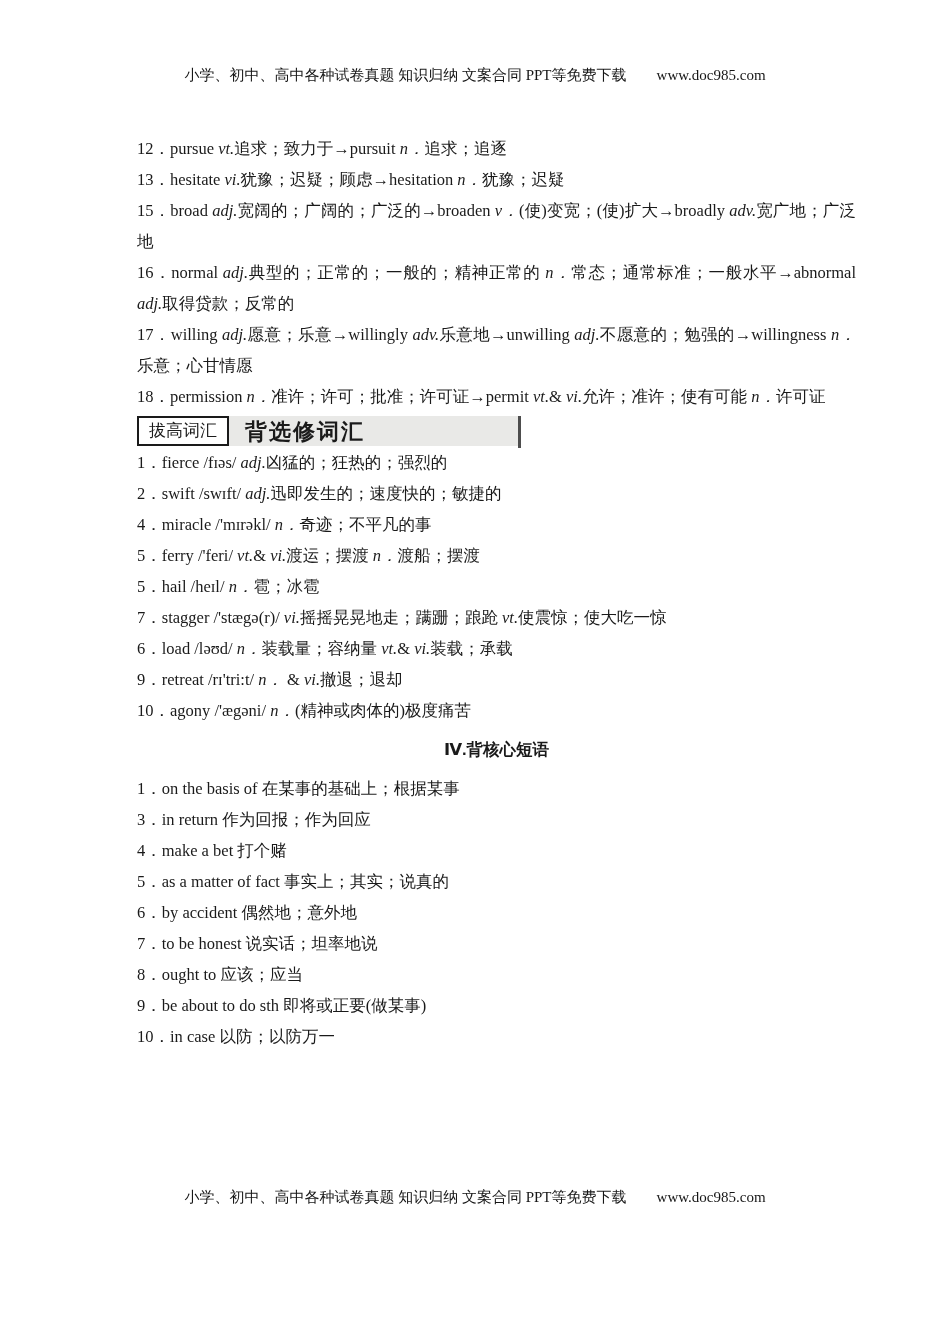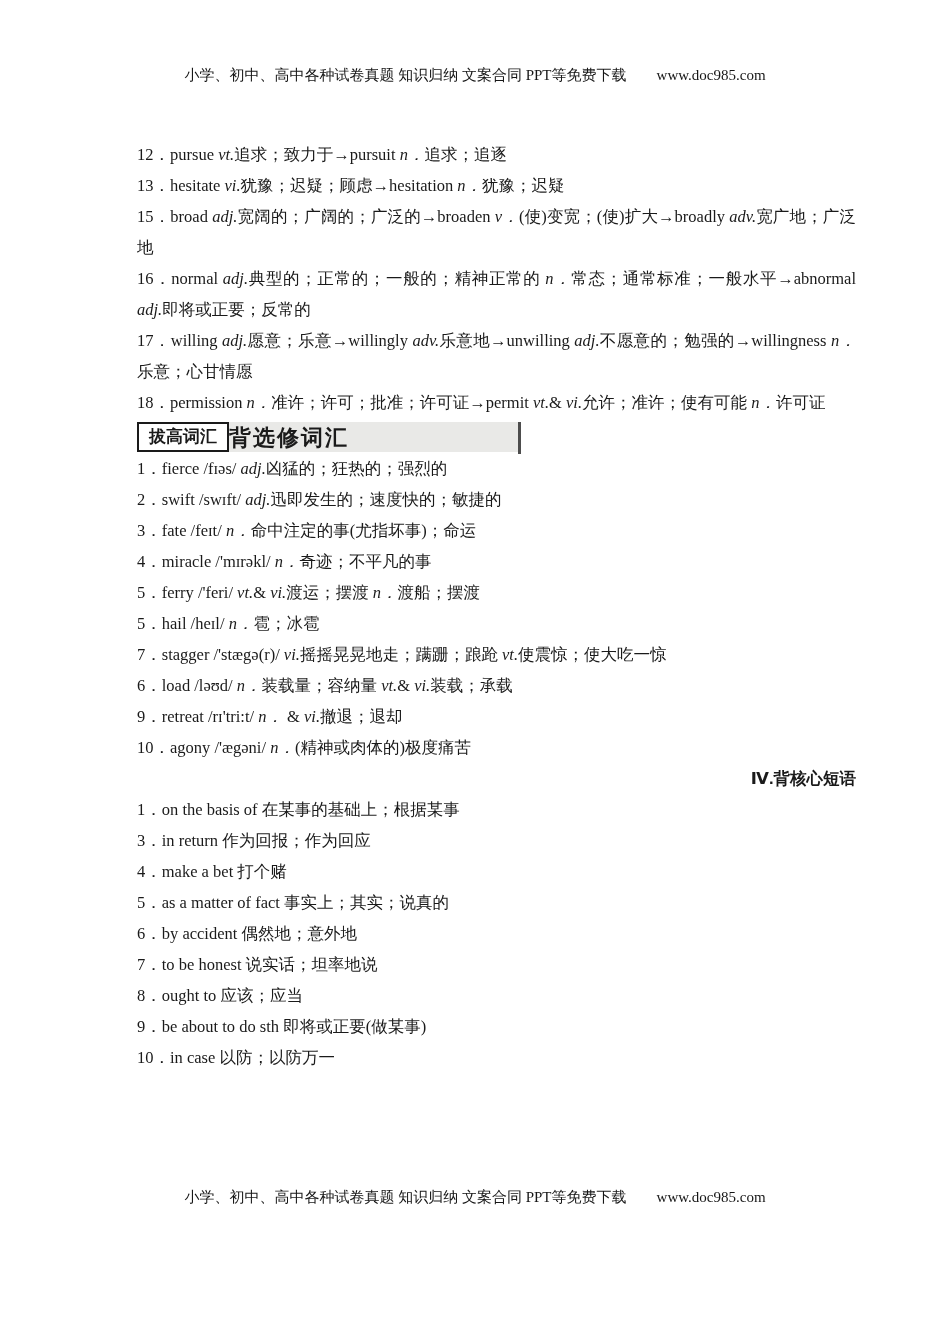--- a/index.html
+++ b/index.html
@@ -16,97 +16,97 @@
     text-align:center;
     font-size:15px;
     color:#161616;
     white-space:nowrap;
   }
   .pageheader{top:66px;}
   .pagefooter{top:1188px;}
   .url{margin-left:30px;}
   .content{
     position:absolute;
-    left:137px;top:139px;width:719px;
+    left:137px;top:133px;width:719px;
     font-size:16.5px;
     line-height:31px;
     text-align:justify;
   }
   .line{margin:0;}
   .it{font-style:italic;}
   .banner{
     position:relative;
     width:384px;height:30px;
     margin:4px 0 1px 0;
     background:#e9e9e7;
     display:flex;
     align-items:center;
   }
   .banner-box{
     background:#ffffff;
     border:2px solid #1a1a1a;
     font-family:"Liberation Sans","DejaVu Sans",sans-serif;
-    font-weight:700;
+    font-weight:400;
     font-size:17px;
     line-height:1;
     padding:4px 10px 5px 10px;
+    margin-right:16px;
     white-space:nowrap;
   }
   .banner-title{
     font-family:"Liberation Sans","DejaVu Sans",sans-serif;
     font-weight:700;
     font-size:22px;
     letter-spacing:2px;
     white-space:nowrap;
   }
   .banner-divider{
     position:absolute;
     right:0;top:0;
     width:3px;height:32px;
     background:#4d4d4d;
   }
   .section-heading{
-    margin:0;
+    margin:8px;
     font-family:"Liberation Sans","DejaVu Sans",sans-serif;
     font-weight:700;
     font-size:16.5px;
     line-height:31px;
-    text-align:right;
+    text-align:center;
   }
 </style>
 </head>
 <body>
 
 <div class="page">
 
   <div class="pageheader">
     <span>小学、初中、高中各种试卷真题  知识归纳  文案合同  PPT等免费下载</span><span class="url">www.doc985.com</span>
   </div>
 
   <div class="content">
 
     <div>
         <p class="line"><span>12．pursue </span><span class="it">vt.</span><span>追求；致力于→pursuit </span><span class="it">n．</span><span>追求；追逐</span></p>
         <p class="line"><span>13．hesitate </span><span class="it">vi.</span><span>犹豫；迟疑；顾虑→hesitation </span><span class="it">n．</span><span>犹豫；迟疑</span></p>
         <p class="line"><span>15．broad </span><span class="it">adj.</span><span>宽阔的；广阔的；广泛的→broaden </span><span class="it">v．</span><span>(使)变宽；(使)扩大→broadly </span><span class="it">adv.</span><span>宽广地；广泛地</span></p>
-        <p class="line"><span>16．normal </span><span class="it">adj.</span><span>典型的；正常的；一般的；精神正常的 </span><span class="it">n．</span><span>常态；通常标准；一般水平→abnormal </span><span class="it">adj.</span><span>即将或正要；反常的</span></p>
+        <p class="line"><span>16．normal </span><span class="it">adj.</span><span>典型的；正常的；一般的；精神正常的 </span><span class="it">n．</span><span>常态；通常标准；一般水平→abnormal </span><span class="it">adj.</span><span>取得贷款；反常的</span></p>
         <p class="line"><span>17．willing </span><span class="it">adj.</span><span>愿意；乐意→willingly </span><span class="it">adv.</span><span>乐意地→unwilling </span><span class="it">adj.</span><span>不愿意的；勉强的→willingness </span><span class="it">n．</span><span>乐意；心甘情愿</span></p>
         <p class="line"><span>18．permission </span><span class="it">n．</span><span>准许；许可；批准；许可证→permit </span><span class="it">vt.</span><span>&amp; </span><span class="it">vi.</span><span>允许；准许；使有可能 </span><span class="it">n．</span><span>许可证</span></p>
       </div>
 
     <div class="banner">
       <span class="banner-box">拔高词汇</span>
       <span class="banner-title">背选修词汇</span>
       <span class="banner-divider"></span>
     </div>
 
     <div>
         <p class="line"><span>1．fierce /fɪəs/ </span><span class="it">adj.</span><span>凶猛的；狂热的；强烈的</span></p>
         <p class="line"><span>2．swift /swɪft/ </span><span class="it">adj.</span><span>迅即发生的；速度快的；敏捷的</span></p>
-        <p class="line"><span>3．fate /feɪt/ </span><span class="it">n．</span><span>命中注定的事(尤指坏事)；命运</span></p>
         <p class="line"><span>4．miracle /'mɪrəkl/ </span><span class="it">n．</span><span>奇迹；不平凡的事</span></p>
         <p class="line"><span>5．ferry /'feri/ </span><span class="it">vt.</span><span>&amp; </span><span class="it">vi.</span><span>渡运；摆渡 </span><span class="it">n．</span><span>渡船；摆渡</span></p>
         <p class="line"><span>5．hail /heɪl/ </span><span class="it">n．</span><span>雹；冰雹</span></p>
         <p class="line"><span>7．stagger /'stægə(r)/ </span><span class="it">vi.</span><span>摇摇晃晃地走；蹒跚；踉跄 </span><span class="it">vt.</span><span>使震惊；使大吃一惊</span></p>
         <p class="line"><span>6．load /ləʊd/ </span><span class="it">n．</span><span>装载量；容纳量 </span><span class="it">vt.</span><span>&amp; </span><span class="it">vi.</span><span>装载；承载</span></p>
         <p class="line"><span>9．retreat /rɪ'tri:t/ </span><span class="it">n．</span><span> &amp; </span><span class="it">vi.</span><span>撤退；退却</span></p>
         <p class="line"><span>10．agony /'ægəni/ </span><span class="it">n．</span><span>(精神或肉体的)极度痛苦</span></p>
       </div>
 
     <p class="section-heading">Ⅳ.背核心短语</p>

